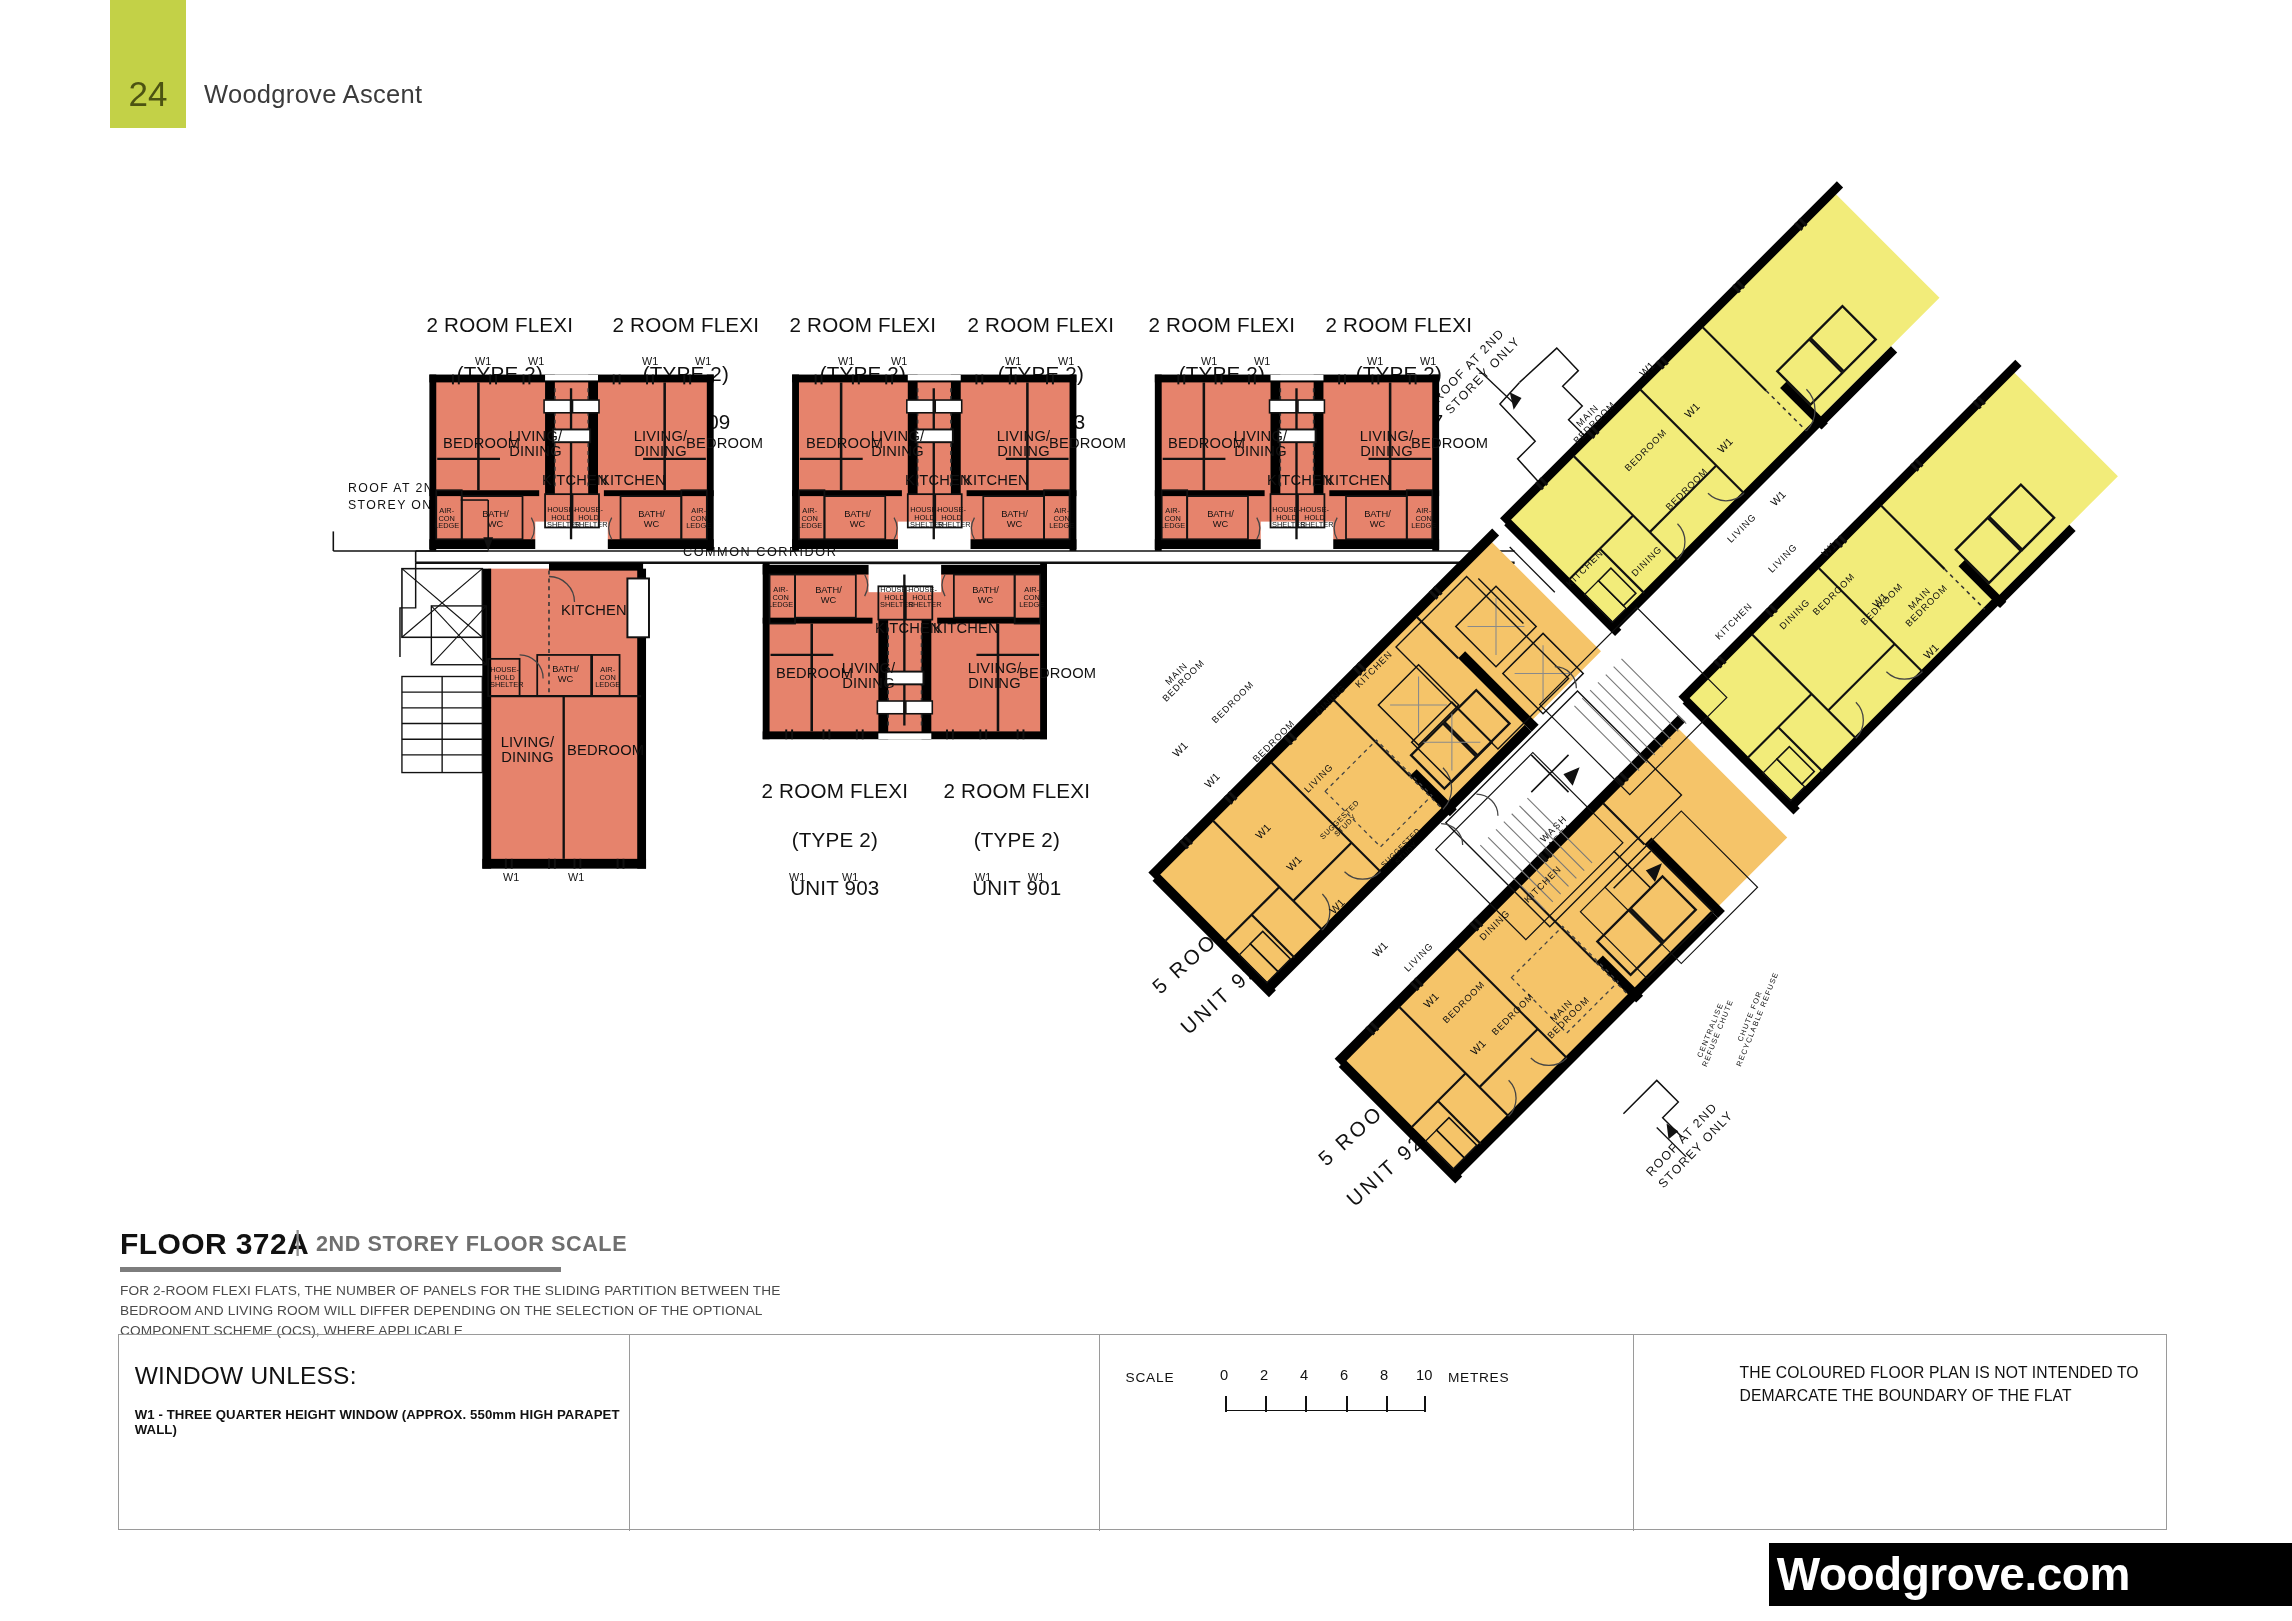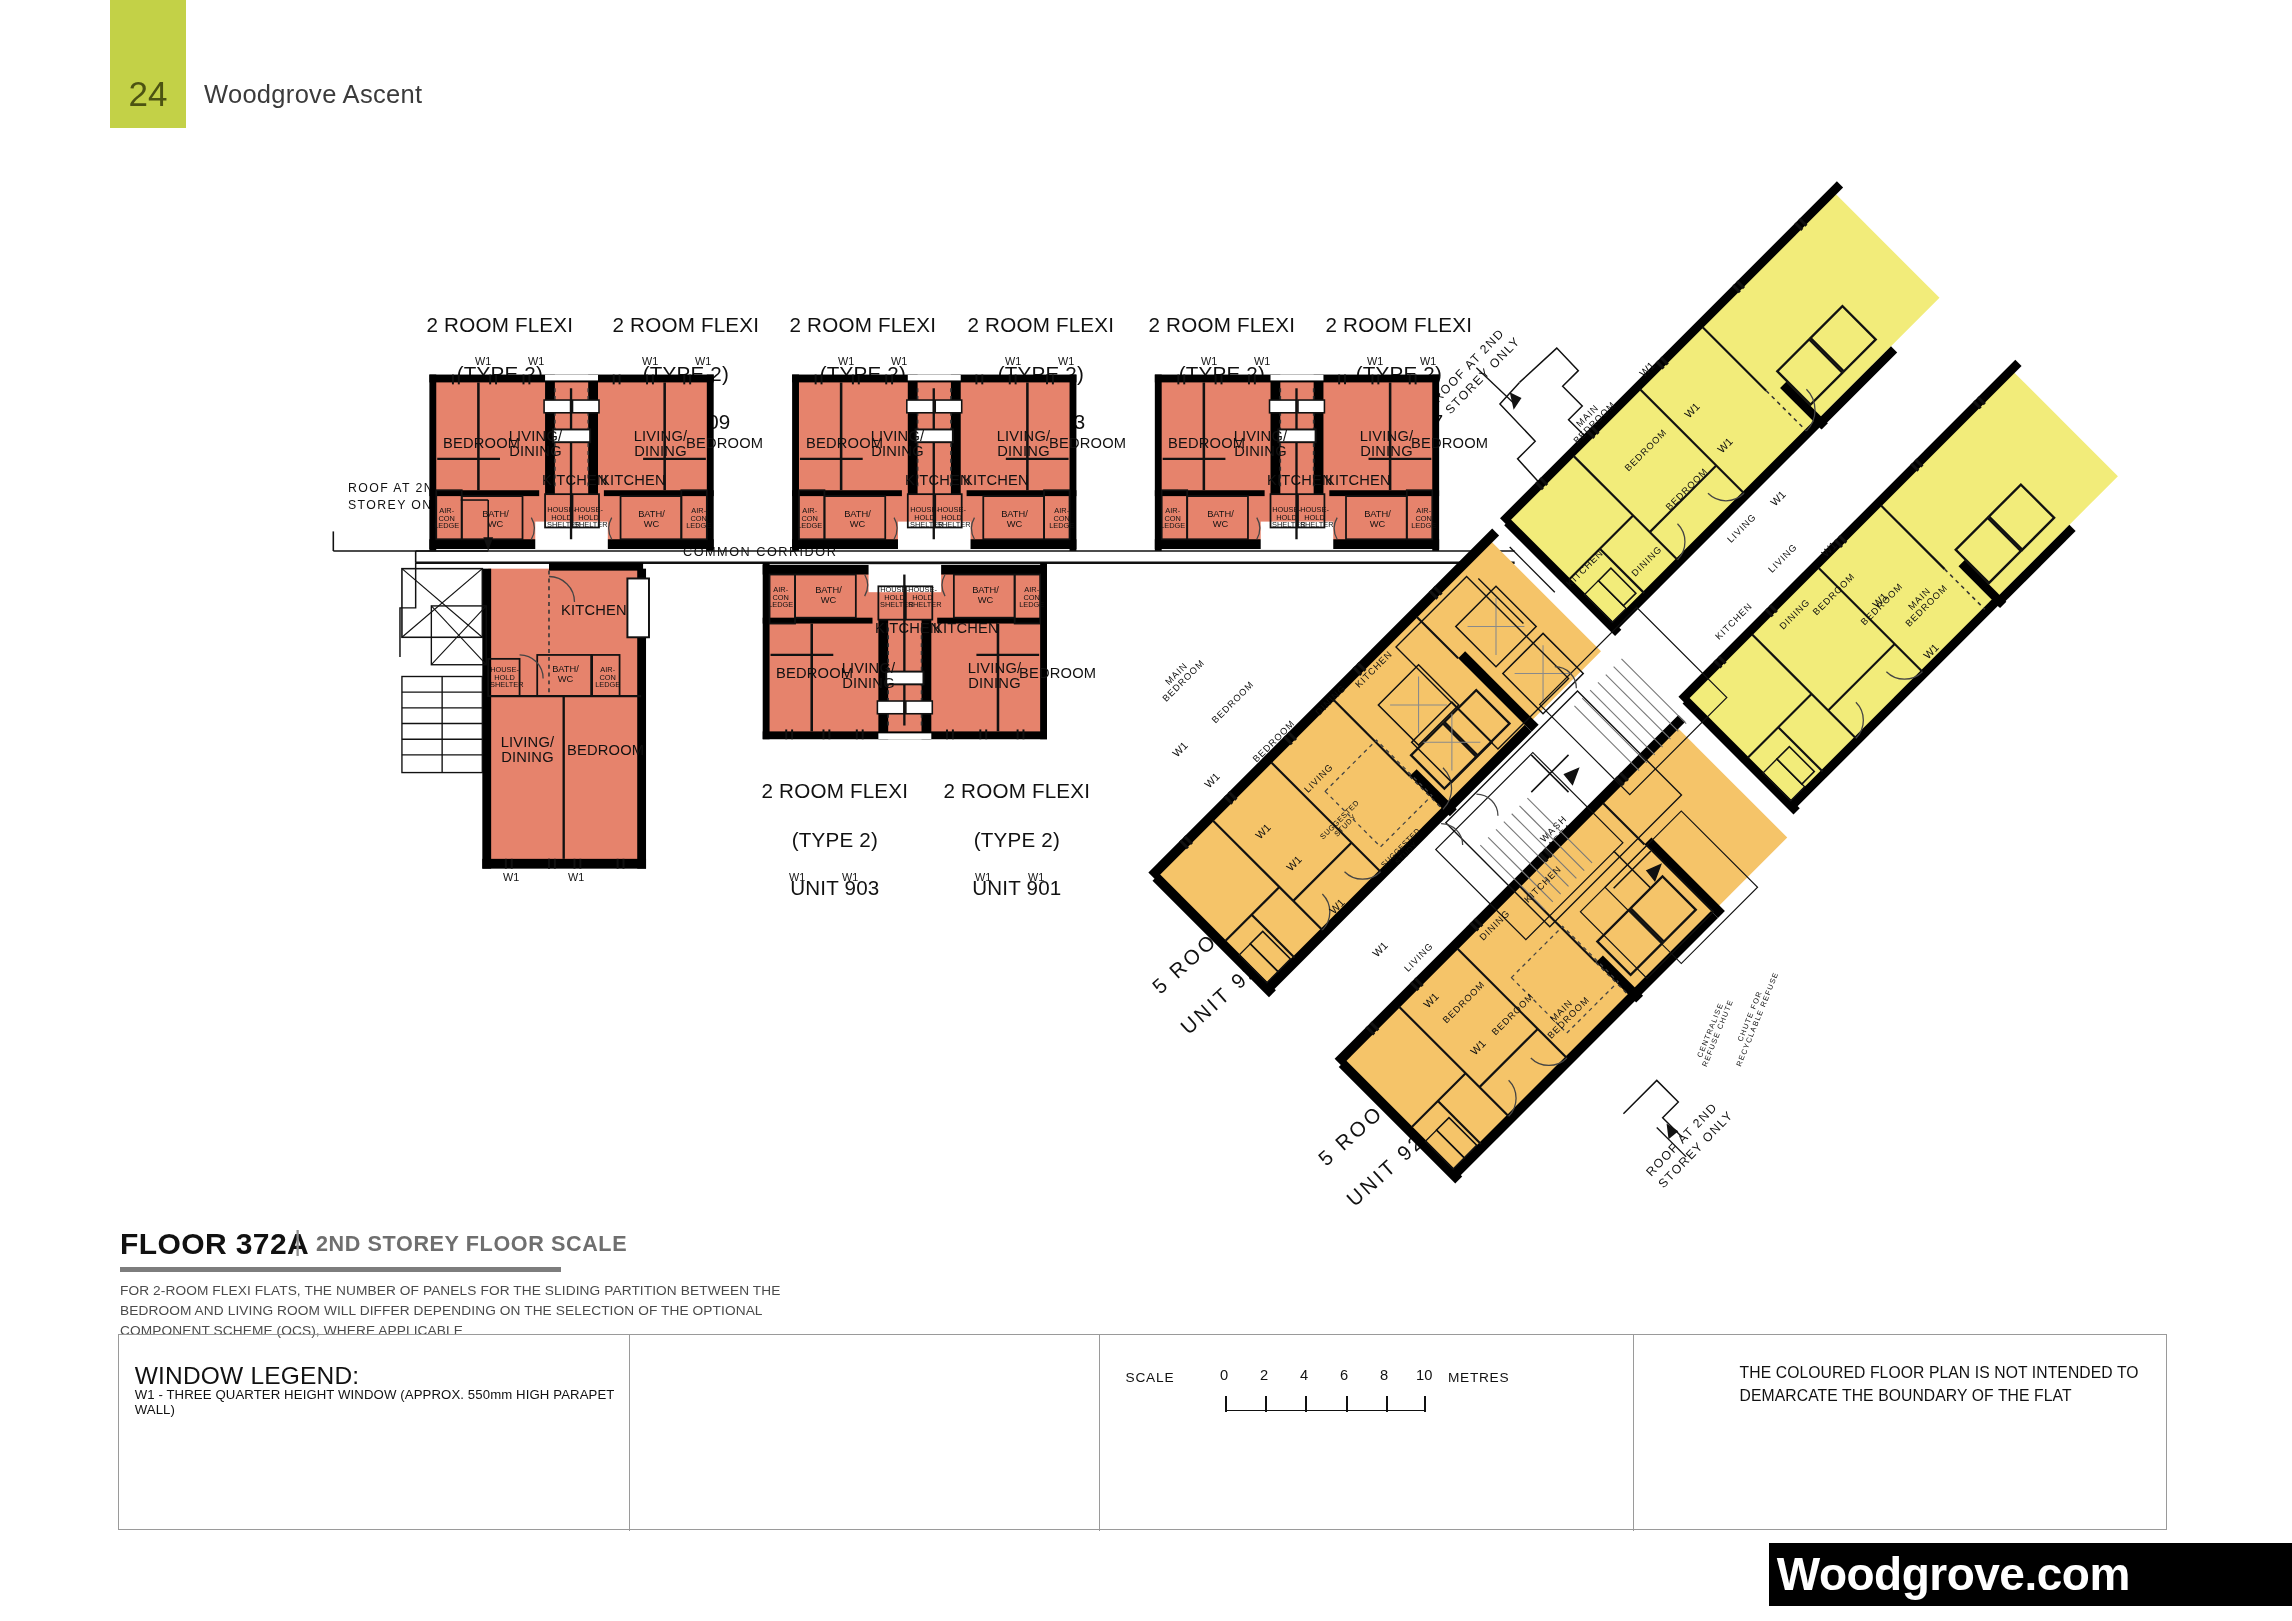--- a/index.html
+++ b/index.html
@@ -27,21 +27,21 @@
   #block-title{position:absolute;left:120px;top:25.5px;font-size:30px;font-weight:bold;letter-spacing:0.4px;color:#111;}
   #block-sep{position:absolute;left:294px;top:23.5px;font-size:28px;color:#8e8e8e;}
   #plan-sub{position:absolute;left:316px;top:30px;font-size:21.6px;font-weight:bold;color:#6f6f6f;letter-spacing:0.6px;}
   #title-rule{position:absolute;left:120px;top:66px;width:441px;height:4.9px;background:#7d7d7d;}
   #ocs-note{position:absolute;left:120px;top:80px;width:667px;font-size:13.7px;line-height:1.45;color:#4a4a4a;letter-spacing:0.1px;}
 
   #legend-table{position:absolute;left:118px;top:1334px;width:2049px;height:196px;border:1px solid #9a9a9a;box-sizing:border-box;}
   .lg-cell{position:absolute;top:0;height:196px;box-sizing:border-box;}
   .lg-div{position:absolute;top:0;width:1px;height:196px;background:#9a9a9a;}
   #wl-title{position:absolute;left:15.7px;top:26.5px;font-size:24.5px;color:#111;letter-spacing:0.2px;}
-  #wl-line{position:absolute;left:15.7px;top:52px;font-size:13.2px;color:#111;letter-spacing:0.1px;}
+  #wl-line{position:absolute;left:15.7px;top:72px;font-size:13.2px;color:#111;letter-spacing:0.1px;font-weight:bold;}
   #std-note{position:absolute;left:17.6px;top:37px;width:461px;font-size:13.2px;line-height:1.6;color:#111;letter-spacing:0.1px;}
   #scale-word{position:absolute;left:25.5px;top:35px;font-size:13.7px;letter-spacing:0.8px;color:#111;}
   .sc-num{position:absolute;font-size:14.7px;color:#111;top:32px;}
   #sc-metres{position:absolute;top:35px;font-size:13.7px;letter-spacing:0.7px;color:#111;text-align:right;}
   #sc-bar{position:absolute;top:61px;left:125px;width:201px;height:15.7px;}
   #sc-bar .t{position:absolute;width:1.6px;height:15.7px;background:#111;top:0;}
   #sc-bar .b{position:absolute;left:0;top:13.7px;width:201px;height:1.8px;background:#111;}
   #colour-note{position:absolute;left:17.6px;top:25.5px;width:421px;font-size:15.7px;line-height:1.5;color:#111;letter-spacing:0.1px;}
 
   #watermark{position:absolute;left:1769px;top:1543px;width:523px;height:63px;background:#000;color:#fff;
@@ -710,21 +710,21 @@
   <div id="title-rule"></div>
   <div id="ocs-note">FOR 2-ROOM FLEXI FLATS, THE NUMBER OF PANELS FOR THE SLIDING PARTITION BETWEEN THE BEDROOM AND LIVING ROOM WILL DIFFER DEPENDING ON THE SELECTION OF THE OPTIONAL COMPONENT SCHEME (OCS), WHERE APPLICABLE</div>
 </div>
 
 <div id="legend-table">
   <div class="lg-div" style="left:510px;"></div>
   <div class="lg-div" style="left:980px;"></div>
   <div class="lg-div" style="left:1514px;"></div>
 
   <div class="lg-cell" style="left:0;width:510px;">
-    <div id="wl-title">WINDOW LEGEND:</div>
+    <div id="wl-title">WINDOW UNLESS:</div>
     <div id="wl-line">W1 -  THREE QUARTER HEIGHT WINDOW (APPROX. 550mm HIGH PARAPET WALL)</div>
   </div>
 
 
   <div class="lg-cell" style="left:981px;width:533px;">
     <div id="scale-word">SCALE</div>
     <div class="sc-num" style="left:120px;">0</div>
     <div class="sc-num" style="left:160px;">2</div>
     <div class="sc-num" style="left:200px;">4</div>
     <div class="sc-num" style="left:240px;">6</div>

